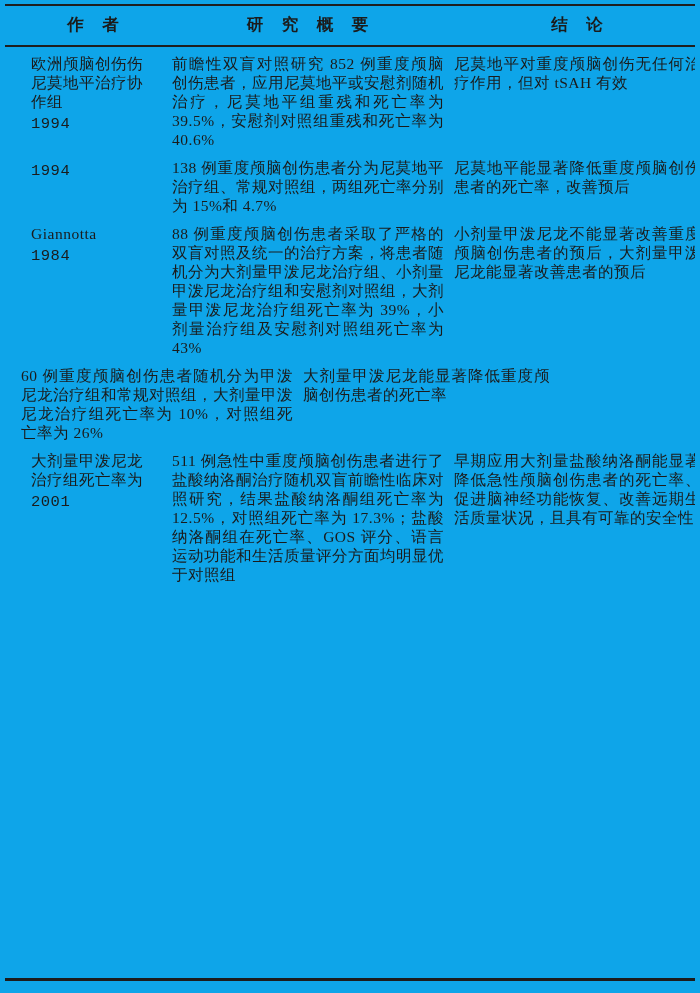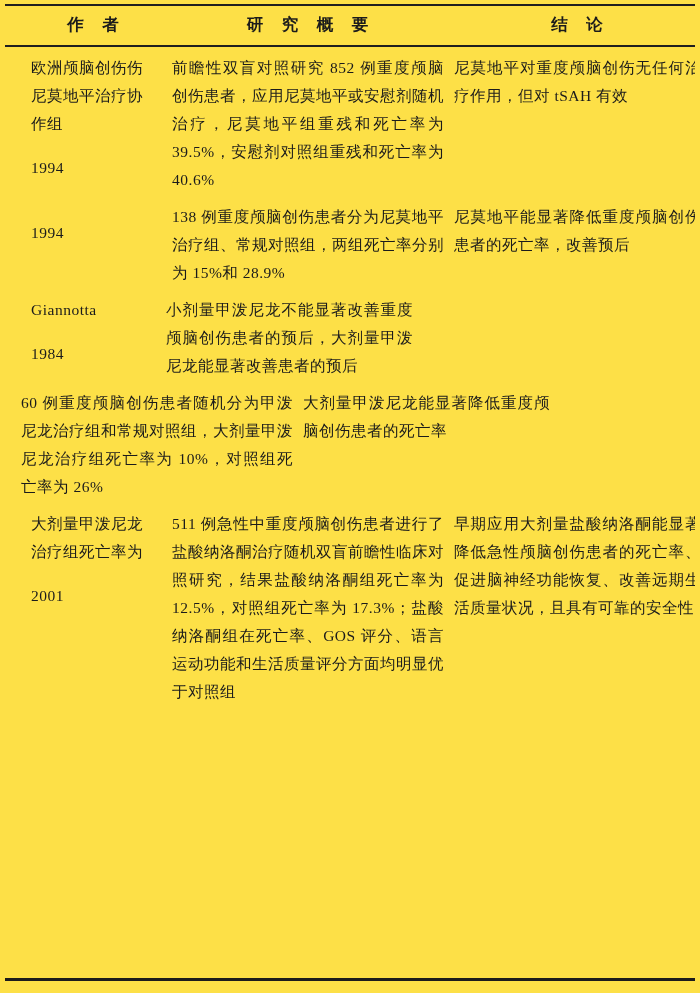--- a/index.html
+++ b/index.html
@@ -1,20 +1,20 @@
 <!DOCTYPE html>
 <html><head>
 <meta charset="utf-8">
 <style>
   html,body { margin:0; padding:0; background:#e9e9e6; }
   .page {
     position:relative;
     width:700px; height:993px;
     margin:0 auto;
-    background:#fde047;
+    background:#0ea5e9;
     box-sizing:border-box;
     padding:4px 5px 8px 5px;
     display:flex; flex-direction:column;
     font-family:"Liberation Serif","DejaVu Serif",serif;
     color:#1b1b1b;
     overflow:hidden;
   }
   .thead {
     display:flex;
     border-top:2.5px solid #1f1f1f;
@@ -24,25 +24,25 @@
     font-weight:bold;
   }
   .col-a { width:125px; margin-left:26px; flex:none; }
   .col-s { width:272px; margin-left:16px; flex:none; }
   .col-c { width:247px; margin-left:10px; flex:none; }
   .thead .col-a, .thead .col-s, .thead .col-c { text-align:center; letter-spacing:1px; }
   .tbody { flex:1 1 auto; padding-top:7px; overflow:hidden; }
   .row { display:flex; align-items:flex-start; margin-bottom:9px; }
   .cell {
     font-size:15.5px;
-    line-height:28px;
+    line-height:19px;
     letter-spacing:0.5px;
   }
   .summary, .conclusion { text-align:justify; }
-  .author .author-year { margin-top:16px; }
+  .author .author-year { margin-top:4px;font-family:Liberation Mono, monospace; }
   .bottom-rule {
     flex:none;
     border-top:3px solid #1c1c1c;
     margin-bottom:4px;
   }
 </style>
 </head>
 <body>
 
 <div class="page">
@@ -61,29 +61,30 @@
         <div class="author-year">1994</div>
       </div>
       <div class="cell summary col-s">前瞻性双盲对照研究 852 例重度颅脑创伤患者，应用尼莫地平或安慰剂随机治疗，尼莫地平组重残和死亡率为 39.5%，安慰剂对照组重残和死亡率为 40.6%</div>
       <div class="cell conclusion col-c">尼莫地平对重度颅脑创伤无任何治疗作用，但对 tSAH 有效</div>
     </div>
 
     <div class="row">
       <div class="cell author col-a">
         <div class="author-year">1994</div>
       </div>
-      <div class="cell summary col-s">138 例重度颅脑创伤患者分为尼莫地平治疗组、常规对照组，两组死亡率分别为 15%和 28.9%</div>
+      <div class="cell summary col-s">138 例重度颅脑创伤患者分为尼莫地平治疗组、常规对照组，两组死亡率分别为 15%和 4.7%</div>
       <div class="cell conclusion col-c">尼莫地平能显著降低重度颅脑创伤患者的死亡率，改善预后</div>
     </div>
 
     <div class="row">
       <div class="cell author col-a">
         <div class="author-name">Giannotta</div>
         <div class="author-year">1984</div>
       </div>
+      <div class="cell summary col-s">88 例重度颅脑创伤患者采取了严格的双盲对照及统一的治疗方案，将患者随机分为大剂量甲泼尼龙治疗组、小剂量甲泼尼龙治疗组和安慰剂对照组，大剂量甲泼尼龙治疗组死亡率为 39%，小剂量治疗组及安慰剂对照组死亡率为 43%</div>
       <div class="cell conclusion col-c">小剂量甲泼尼龙不能显著改善重度 颅脑创伤患者的预后，大剂量甲泼尼龙能显著改善患者的预后</div>
     </div>
 
     <div class="row">
       <div class="cell summary col-s">60 例重度颅脑创伤患者随机分为甲泼尼龙治疗组和常规对照组，大剂量甲泼尼龙治疗组死亡率为 10%，对照组死亡率为 26%</div>
       <div class="cell conclusion col-c">大剂量甲泼尼龙能显著降低重度颅脑创伤患者的死亡率</div>
     </div>
 
 
     <div class="row">

